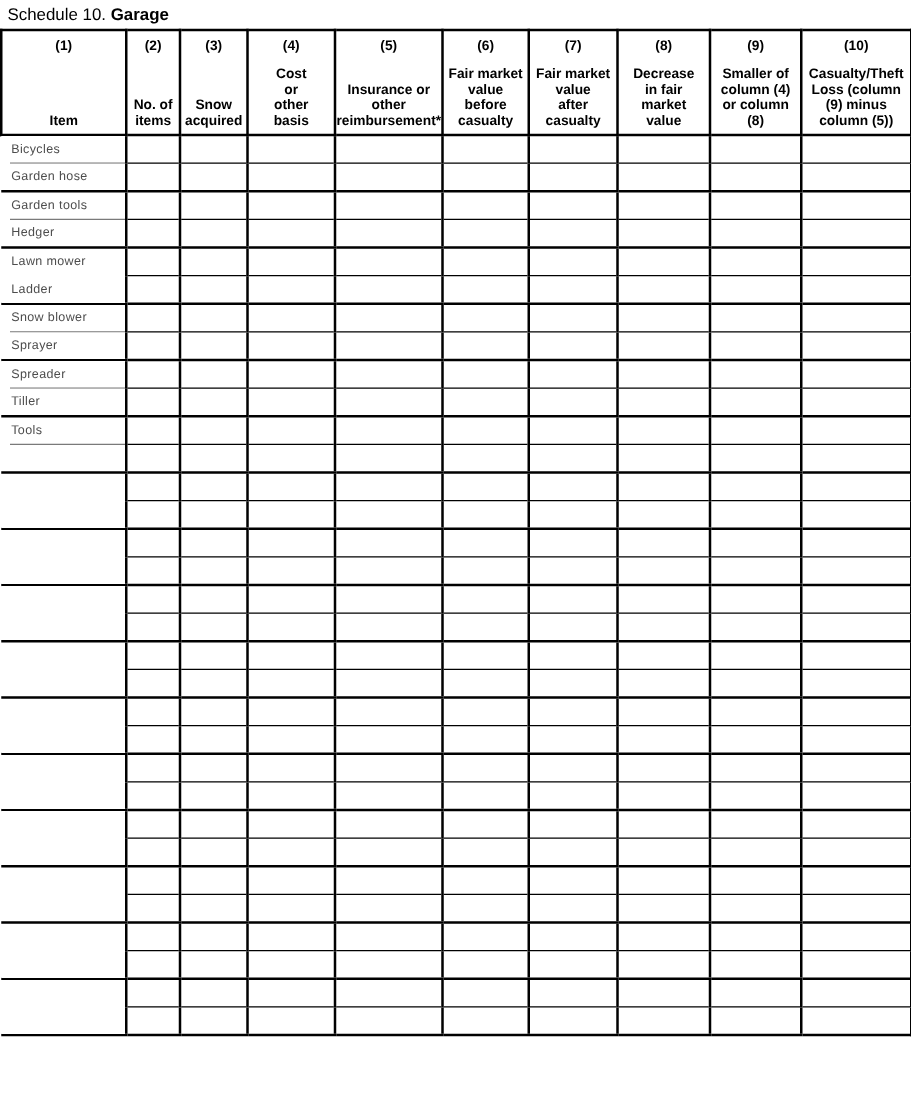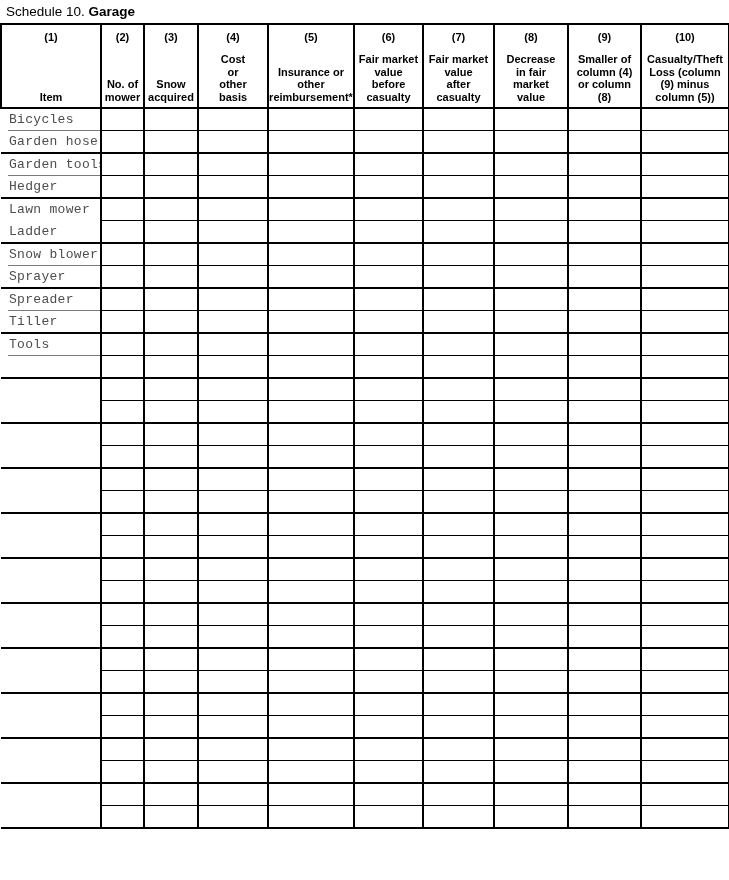--- a/index.html
+++ b/index.html
@@ -49,22 +49,22 @@
     border-bottom:1px solid var(--ink);
     background:var(--paper);
   }
   tbody td:last-child{border-right:2px solid var(--ink);}
   tbody tr:nth-child(even) td{border-bottom-width:2px;}
 
   
   tbody td.item{
     border-left:none;position:relative;
     padding-left:8px;text-align:left;vertical-align:middle;
-    font-family:Liberation Mono, monospace;
-    font-size:13px;letter-spacing:.3px;color:var(--item-ink);
+    font-family:Liberation Sans, sans-serif;
+    font-size:10px;letter-spacing:.3px;color:var(--item-ink);
     white-space:nowrap;overflow:hidden;margin-top:32px;
   }
   tbody tr:nth-child(odd) td.item{border-bottom:none;}
   td.item .uline{
     display:none;position:absolute;left:7px;right:0;bottom:0;height:0;
     border-bottom:1px solid var(--item-line);
   }
   tbody tr:nth-child(odd) td.item .uline{display:block;}
 
   tbody tr:last-child td{border-bottom:2px solid var(--ink);}
@@ -105,21 +105,21 @@
           <th>
             <div class="hcell">
               <div class="hnum">(1)</div>
               <div class="hlabel">Item</div>
             </div>
           </th>
           <th>
             <div class="hcell">
               <div class="hnum">(2)</div>
               <div class="hlabel">No. of
-mower</div>
+items</div>
             </div>
           </th>
           <th>
             <div class="hcell">
               <div class="hnum">(3)</div>
               <div class="hlabel">Snow
 acquired</div>
             </div>
           </th>
           <th>

